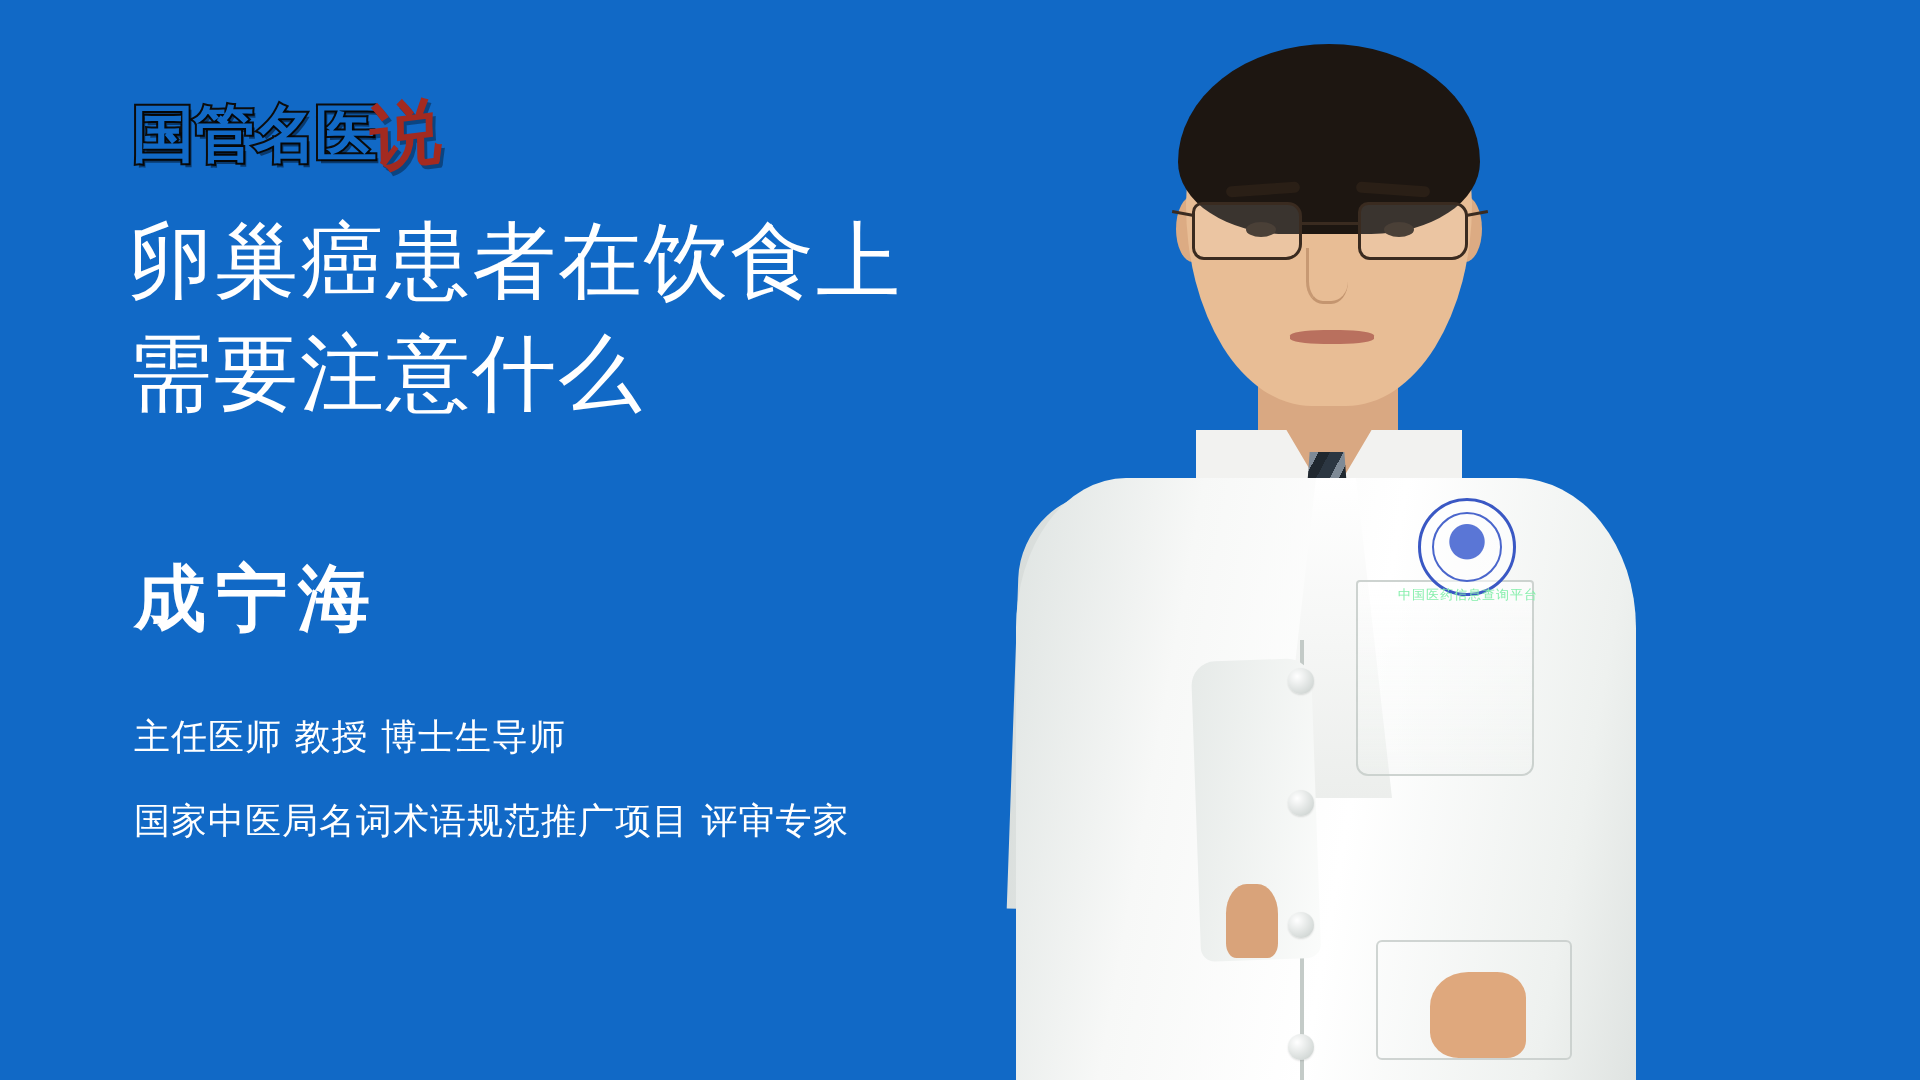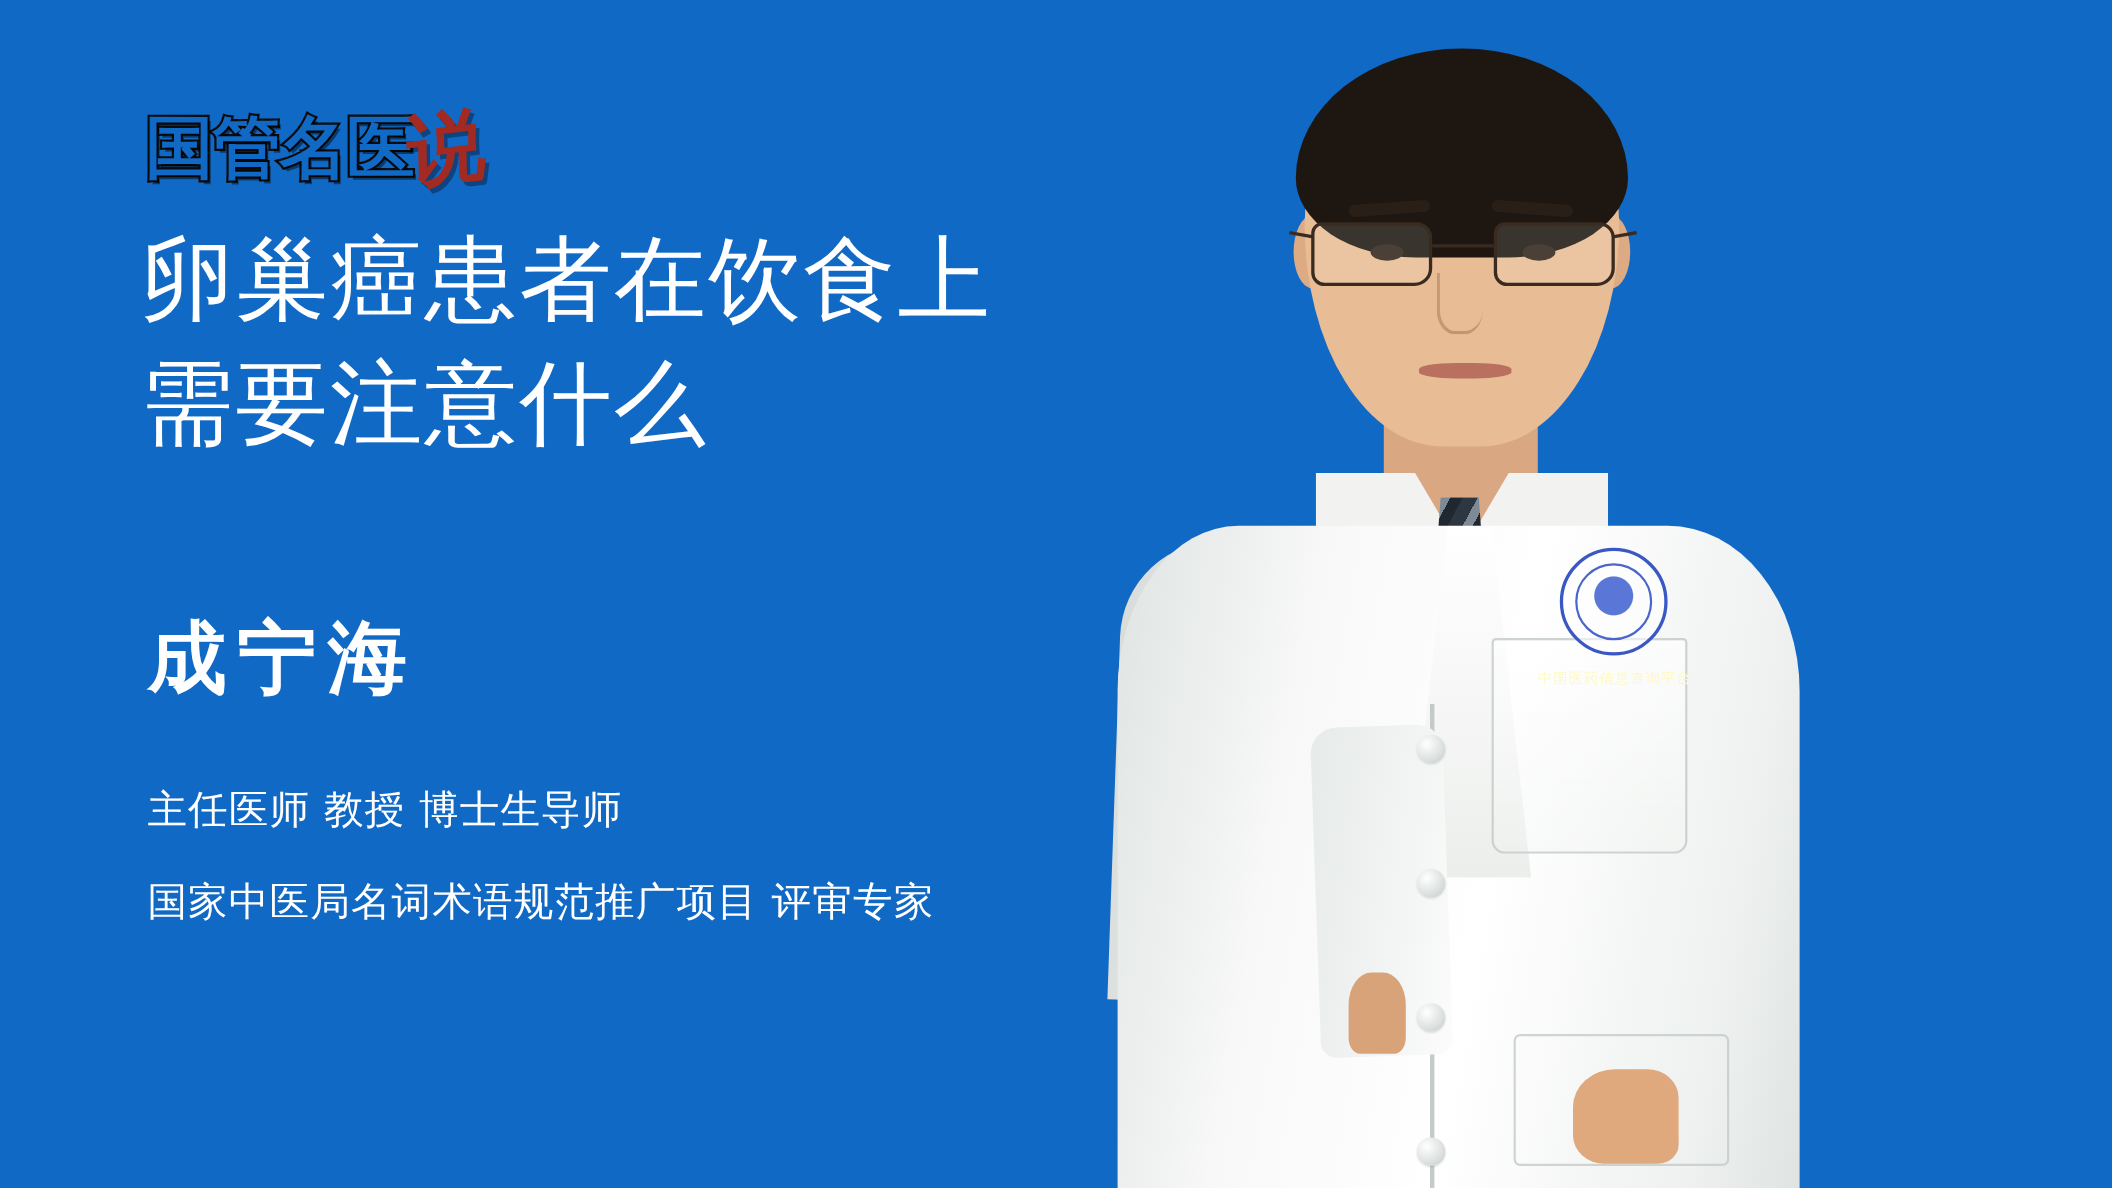--- a/index.html
+++ b/index.html
@@ -37,21 +37,21 @@
   }
 
   
   #headline {
     position:absolute; left:128px; top:206px;
     color:#ffffff;
     font-size:84px;
     line-height:1.33;
     font-weight:400;
     letter-spacing:2px;
-    font-family:Liberation Mono, monospace;
+    font-family:Liberation Sans, sans-serif;
   }
   #headline .hl-line { display:block; white-space:nowrap; }
 
   
   #doctor-name {
     position:absolute; left:134px; top:570px;
     color:#ffffff;
     font-size:72px; line-height:56px;
     font-weight:700; 
     letter-spacing:10px;
@@ -249,23 +249,23 @@
     border:3px solid #3a58c4;
     background:rgba(255,255,255,0.55);
     display:flex; align-items:center; justify-content:center;
   }
   .p-badge-inner {
     width:70px; height:70px; border-radius:50%;
     border:2px solid #4a66cc;
     background:radial-gradient(circle at 50% 42%,#5a76d6 0 34%,rgba(255,255,255,0.2) 36%);
   }
   .p-badge-text {
-    position:absolute; left:382px; top:608px;
+    position:absolute; left:382px; top:586px;
     width:172px; text-align:center;
-    font-size:13px; color:#fef9c3; letter-spacing:1px;
+    font-size:13px; color:#86efac; letter-spacing:1px;
     font-family:"DejaVu Sans","Liberation Sans",sans-serif;
   }
 </style>
 </head>
 <body>
 
 <div id="stage">
 
   <div id="brand-logo">
     <span class="logo-main">国管名医</span>

